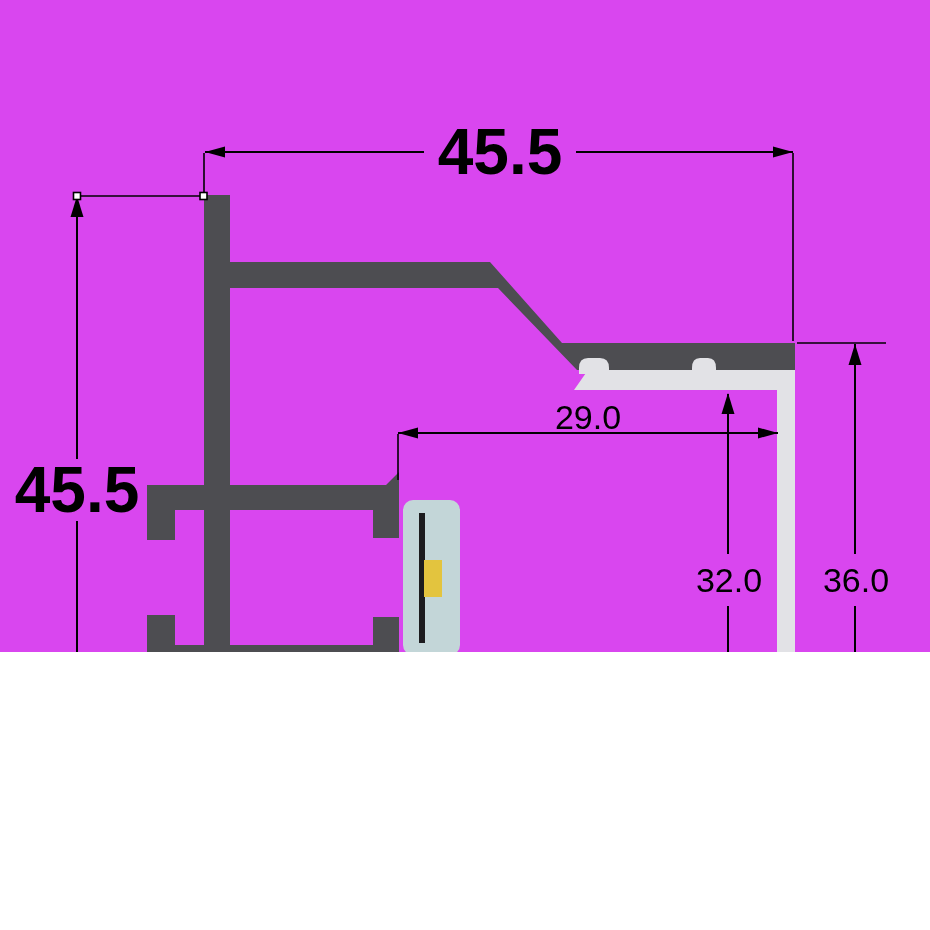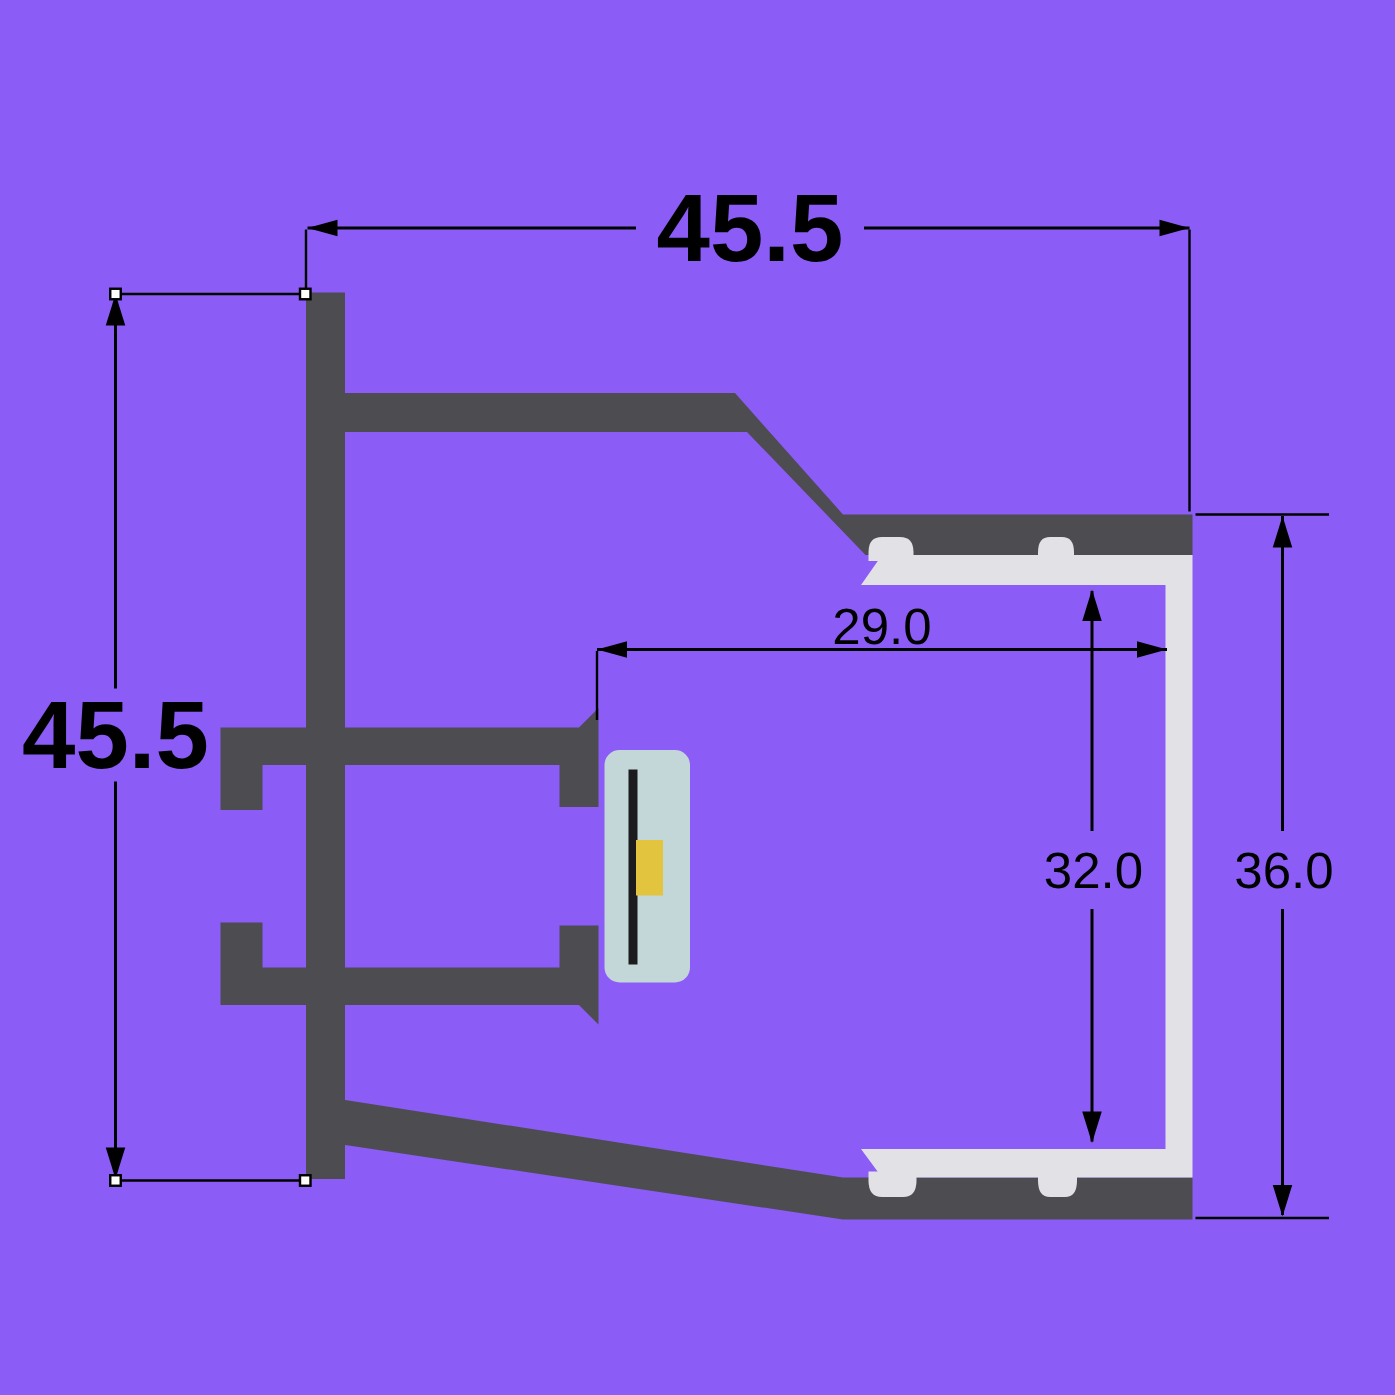--- a/index.html
+++ b/index.html
@@ -1,19 +1,19 @@
 <!DOCTYPE html>
 <html><head>
 <meta charset="utf-8">
 <style>
   html,body{margin:0;padding:0;background:#ffffff;}
   .canvas{
     position:relative;
-    width:930px;height:930px;
-    background:#8b5cf6;
+    width:930px;height:652px;
+    background:#d946ef;
     font-family:"Liberation Sans", sans-serif;
     overflow:hidden;
   }
   svg{position:absolute;left:0;top:0;}
   .dim-label-big{
     font-family:"Liberation Sans", sans-serif;
     font-weight:bold;
     font-size:64px;
     fill:#000000;
   }

